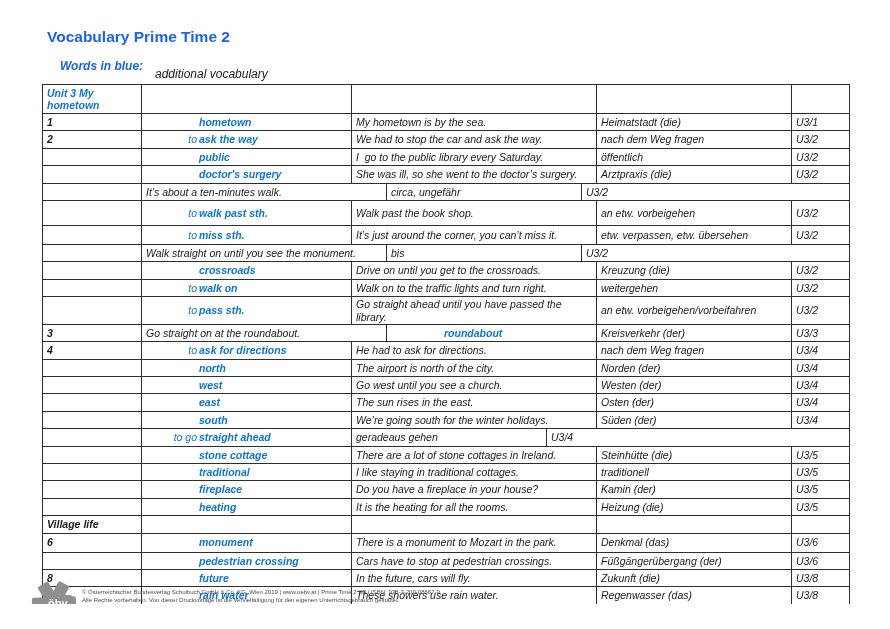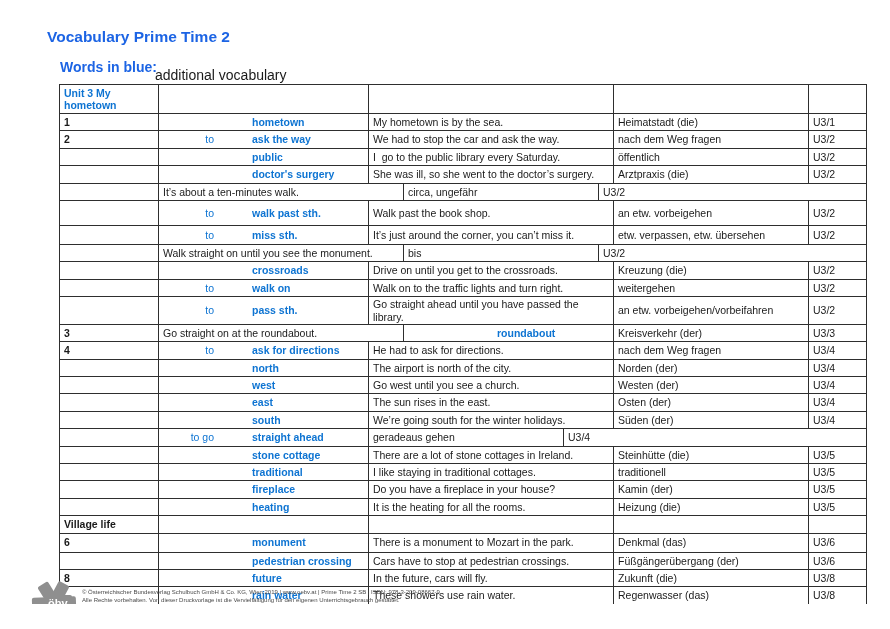--- a/index.html
+++ b/index.html
@@ -4,40 +4,40 @@
 <style>
   html,body { margin:0; padding:0; background:#ffffff; }
   .page {
     position:relative; width:890px; height:604px; background:#ffffff;
     font-family:"Liberation Sans","DejaVu Sans",sans-serif; color:#1a1a1a; overflow:hidden;
   }
   .title {
     position:absolute; left:47px; top:28px;
     font-size:15.5px; font-weight:bold; color:var(--title-blue,#1c64e4);
   }
-  .legend { position:absolute; left:60px; top:59px; font-size:14px; }
+  .legend { position:absolute; left:60px; top:59px; font-size:12px;font-style:italic; }
   .legend-label { font-weight:bold; color:var(--title-blue,#1c64e4); }
   .legend-value { position:absolute; left:95px; top:8px; color:#1a1a1a; white-space:nowrap; }
 
   .vtable {
-    position:absolute; left:59px; top:84px; width:806px;
-    border:1px solid #2e2e2e; font-size:10.5px; line-height:1.18;
+    position:absolute; left:42px; top:84px; width:806px;
+    border:1px solid #2e2e2e; font-size:10.5px; line-height:1.18;font-style:italic;
   }
   .trow { display:flex; align-items:stretch; min-height:16.4px; }
   .trow + .trow { border-top:1px solid #2e2e2e; }
   .cell { display:flex; align-items:center; box-sizing:border-box; padding:1px 2px 1px 4px; }
   .cell + .cell { border-left:1px solid #2e2e2e; }
   .c-num  { width:98px;  font-weight:bold; }
   .c-word { width:210px; padding-left:0; }
   .c-sent { width:245px; white-space:pre-wrap; }
   .c-de   { width:195px; }
   .c-unit { width:58px;  }
   .prefix { display:inline-block; width:57px; text-align:right; padding-right:2px;
             box-sizing:border-box; color:var(--word-blue,#0e74d2); flex:none; }
-  .word   { font-weight:bold; color:var(--word-blue,#0e74d2);margin-left:36px; }
+  .word   { font-weight:bold; color:var(--word-blue,#0e74d2); }
   .trow.header .c-num  { color:var(--word-blue,#0e74d2); }
   .trow.section .c-num { color:#1a1a1a; }
 
   .footer-logo { position:absolute; left:30px; top:579px; width:48px; height:48px; }
   .footer-text {
     position:absolute; left:82px; top:588px;
     font-size:6px; line-height:8px; color:#4a4a4a; letter-spacing:0;
   }
 </style>
 </head>

